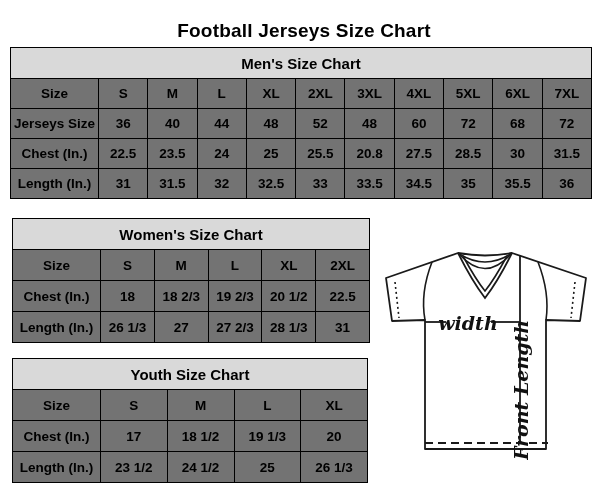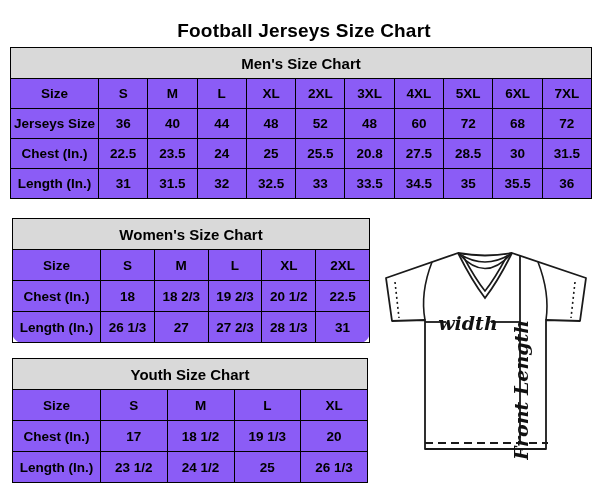--- a/index.html
+++ b/index.html
@@ -8,34 +8,34 @@
     font-family:"Liberation Sans", sans-serif;
     position:relative;overflow:hidden;color:#000;
   }
   .page-title{
     position:absolute;top:4px;left:0;width:576px;
     text-align:center;font-size:19px;font-weight:bold;margin:16px;
     letter-spacing:0.2px;
   }
   table.size-table{
     position:absolute;border-collapse:collapse;table-layout:fixed;
-    background:#8b5cf6;
+    background:#737373;
   }
   table.size-table th, table.size-table td{
     border:1.5px solid #000;
     text-align:center;vertical-align:middle;
     font-weight:bold;font-size:13.5px;
     padding:0;overflow:hidden;white-space:nowrap;
   }
   table.size-table th.section-header{
     background:#d9d9d9;font-size:15px;height:30px;
   }
   #men-table{left:10px;top:47px;width:582px;}
   #men-table tr{height:30px;}
-  #women-table{left:12px;top:218px;width:358px;border-radius:11px;}
+  #women-table{left:12px;top:218px;width:358px;}
   #women-table tr{height:31px;}
   #youth-table{left:12px;top:358px;width:356px;}
   #youth-table tr{height:31px;margin-top:12px;}
   .jersey-wrap{
     position:absolute;left:372px;top:245px;width:226px;height:215px;text-decoration:underline;
   }
   .jersey-wrap svg{display:block;width:226px;height:215px;}
   .jersey-label{
     font-family:"DejaVu Serif", serif;
     font-style:italic;font-weight:bold;fill:#111;

